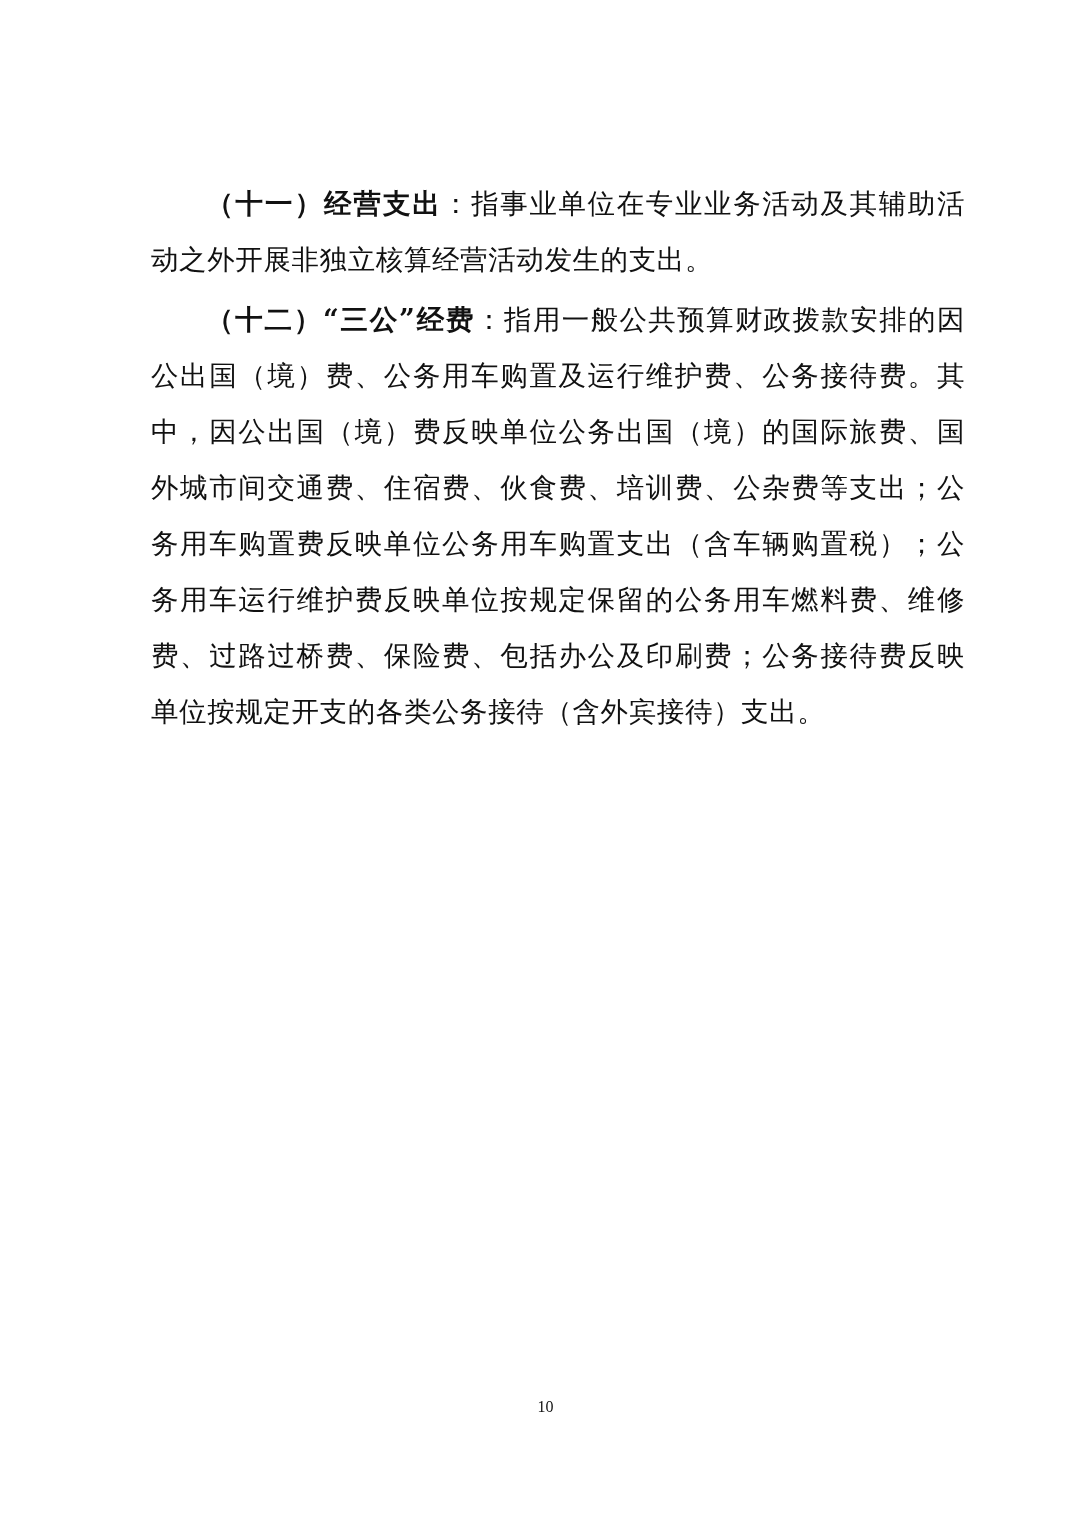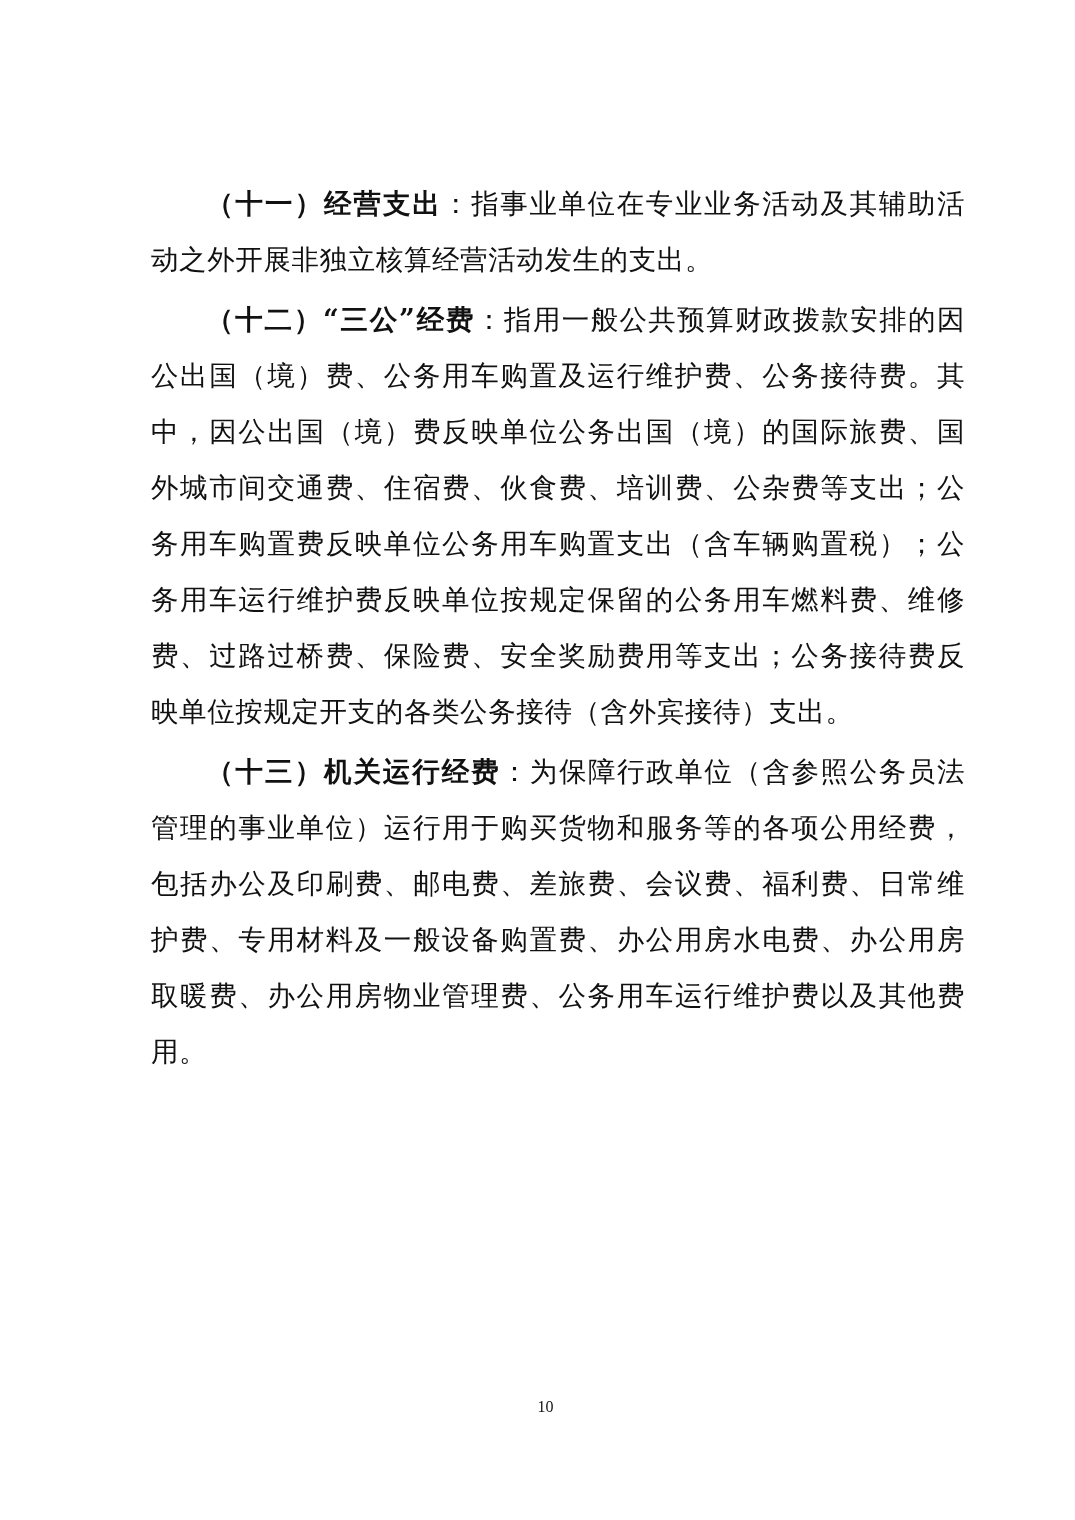--- a/index.html
+++ b/index.html
@@ -52,23 +52,20 @@
 </head>
 <body>
 
 <div class="page">
 
   <p class="para">
     <span class="lead">（十一）经营支出</span><span>：指事业单位在专业业务活动及其辅助活动之外开展非独立核算经营活动发生的支出。</span>
   </p>
 
   <p class="para">
-    <span class="lead">（十二）“三公”经费</span><span>：指用一般公共预算财政拨款安排的因公出国（境）费、公务用车购置及运行维护费、公务接待费。其中，因公出国（境）费反映单位公务出国（境）的国际旅费、国外城市间交通费、住宿费、伙食费、培训费、公杂费等支出；公务用车购置费反映单位公务用车购置支出（含车辆购置税）；公务用车运行维护费反映单位按规定保留的公务用车燃料费、维修费、过路过桥费、保险费、安全奖励费用等支出；公务接待费反映单位按规定开支的各类公务接待（含外宾接待）支出。</span>
+    <span class="lead">（十二）“三公”经费</span><span>：指用一般公共预算财政拨款安排的因公出国（境）费、公务用车购置及运行维护费、公务接待费。其中，因公出国（境）费反映单位公务出国（境）的国际旅费、国外城市间交通费、住宿费、伙食费、培训费、公杂费等支出；公务用车购置费反映单位公务用车购置支出（含车辆购置税）；公务用车运行维护费反映单位按规定保留的公务用车燃料费、维修费、过路过桥费、保险费、包括办公及印刷费；公务接待费反映单位按规定开支的各类公务接待（含外宾接待）支出。</span>
   </p>
 
-  <p class="para">
-    <span class="lead">（十三）机关运行经费</span><span>：为保障行政单位（含参照公务员法管理的事业单位）运行用于购买货物和服务等的各项公用经费，包括办公及印刷费、邮电费、差旅费、会议费、福利费、日常维护费、专用材料及一般设备购置费、办公用房水电费、办公用房取暖费、办公用房物业管理费、公务用车运行维护费以及其他费用。</span>
-  </p>
 
 
 
   <div class="page-number">10</div>
 </div>
 
 </body></html>

